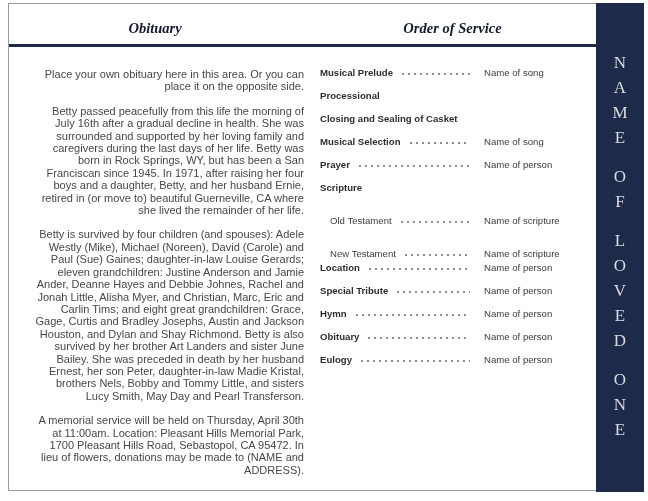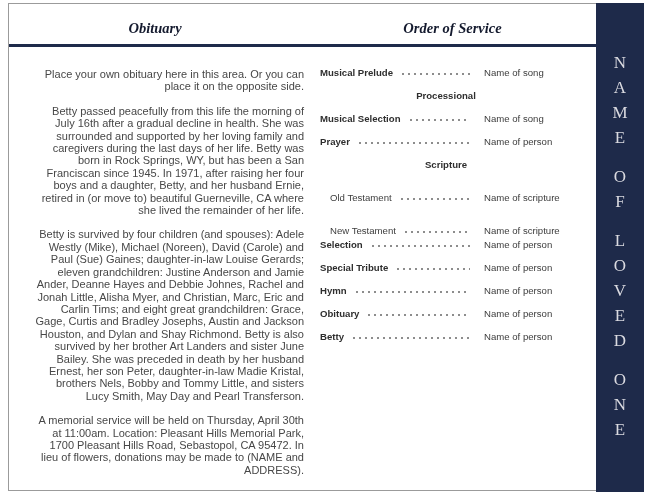--- a/index.html
+++ b/index.html
@@ -34,21 +34,21 @@
   }
   .obituary p{margin:0 0 12px 0;}
 
   
   .order{
     position:absolute;left:320px;top:66px;width:252px;
     font-size:9.6px;color:#3d3d3d;
   }
   .svc-row{
     display:flex;align-items:flex-end;
-    line-height:13px;margin-bottom:10px;justify-content:center;
+    line-height:13px;margin-bottom:10px;
   }
   .svc-row.sub{margin-bottom:1px;line-height:12px;padding-left:10px;margin-top:20px;}
   .svc-row.group{margin-bottom:11px;}
   .svc-label{font-weight:bold;color:#2e2e2e;white-space:nowrap;}
   .svc-row.sub .svc-label{font-weight:normal;color:#3d3d3d;}
   .svc-suffix{font-weight:normal;margin-left:4px;color:#3d3d3d;white-space:nowrap;}
   .svc-leader{
     flex:1;height:13px;margin:0 14px 0 7px;
     background-image:radial-gradient(circle, #8d8d8d 0.9px, rgba(0,0,0,0) 1.25px);
     background-size:6px 4px;background-repeat:repeat-x;
@@ -92,20 +92,23 @@
   <div class="order" id="order-list">
       <div class="svc-row">
         <span class="svc-label">Musical Prelude</span>
         <span class="svc-leader"></span>
         <span class="svc-value">Name of song</span>
       </div>
       <div class="svc-row">
         <span class="svc-label">Processional</span>
       </div>
       <div class="svc-row">
+        <span class="svc-label">Closing and Sealing of Casket</span>
+      </div>
+      <div class="svc-row">
         <span class="svc-label">Musical Selection</span>
         <span class="svc-leader"></span>
         <span class="svc-value">Name of song</span>
       </div>
       <div class="svc-row">
         <span class="svc-label">Prayer</span>
         <span class="svc-leader"></span>
         <span class="svc-value">Name of person</span>
       </div>
       <div class="svc-row group">
@@ -115,41 +118,41 @@
         <span class="svc-label">Old Testament</span>
         <span class="svc-leader"></span>
         <span class="svc-value">Name of scripture</span>
       </div>
       <div class="svc-row sub">
         <span class="svc-label">New Testament</span>
         <span class="svc-leader"></span>
         <span class="svc-value">Name of scripture</span>
       </div>
       <div class="svc-row">
-        <span class="svc-label">Selection</span>
+        <span class="svc-label">Location</span>
         <span class="svc-leader"></span>
         <span class="svc-value">Name of person</span>
       </div>
       <div class="svc-row">
         <span class="svc-label">Special Tribute</span>
         <span class="svc-leader"></span>
         <span class="svc-value">Name of person</span>
       </div>
       <div class="svc-row">
         <span class="svc-label">Hymn</span>
         <span class="svc-leader"></span>
         <span class="svc-value">Name of person</span>
       </div>
       <div class="svc-row">
         <span class="svc-label">Obituary</span>
         <span class="svc-leader"></span>
         <span class="svc-value">Name of person</span>
       </div>
       <div class="svc-row">
-        <span class="svc-label">Betty</span>
+        <span class="svc-label">Eulogy</span>
         <span class="svc-leader"></span>
         <span class="svc-value">Name of person</span>
       </div>
     </div>
 
   <div class="sidebar" id="sidebar-band" style="background: rgb(30, 42, 74);">
       <div class="letter">N</div>
       <div class="letter">A</div>
       <div class="letter">M</div>
       <div class="letter">E</div>

